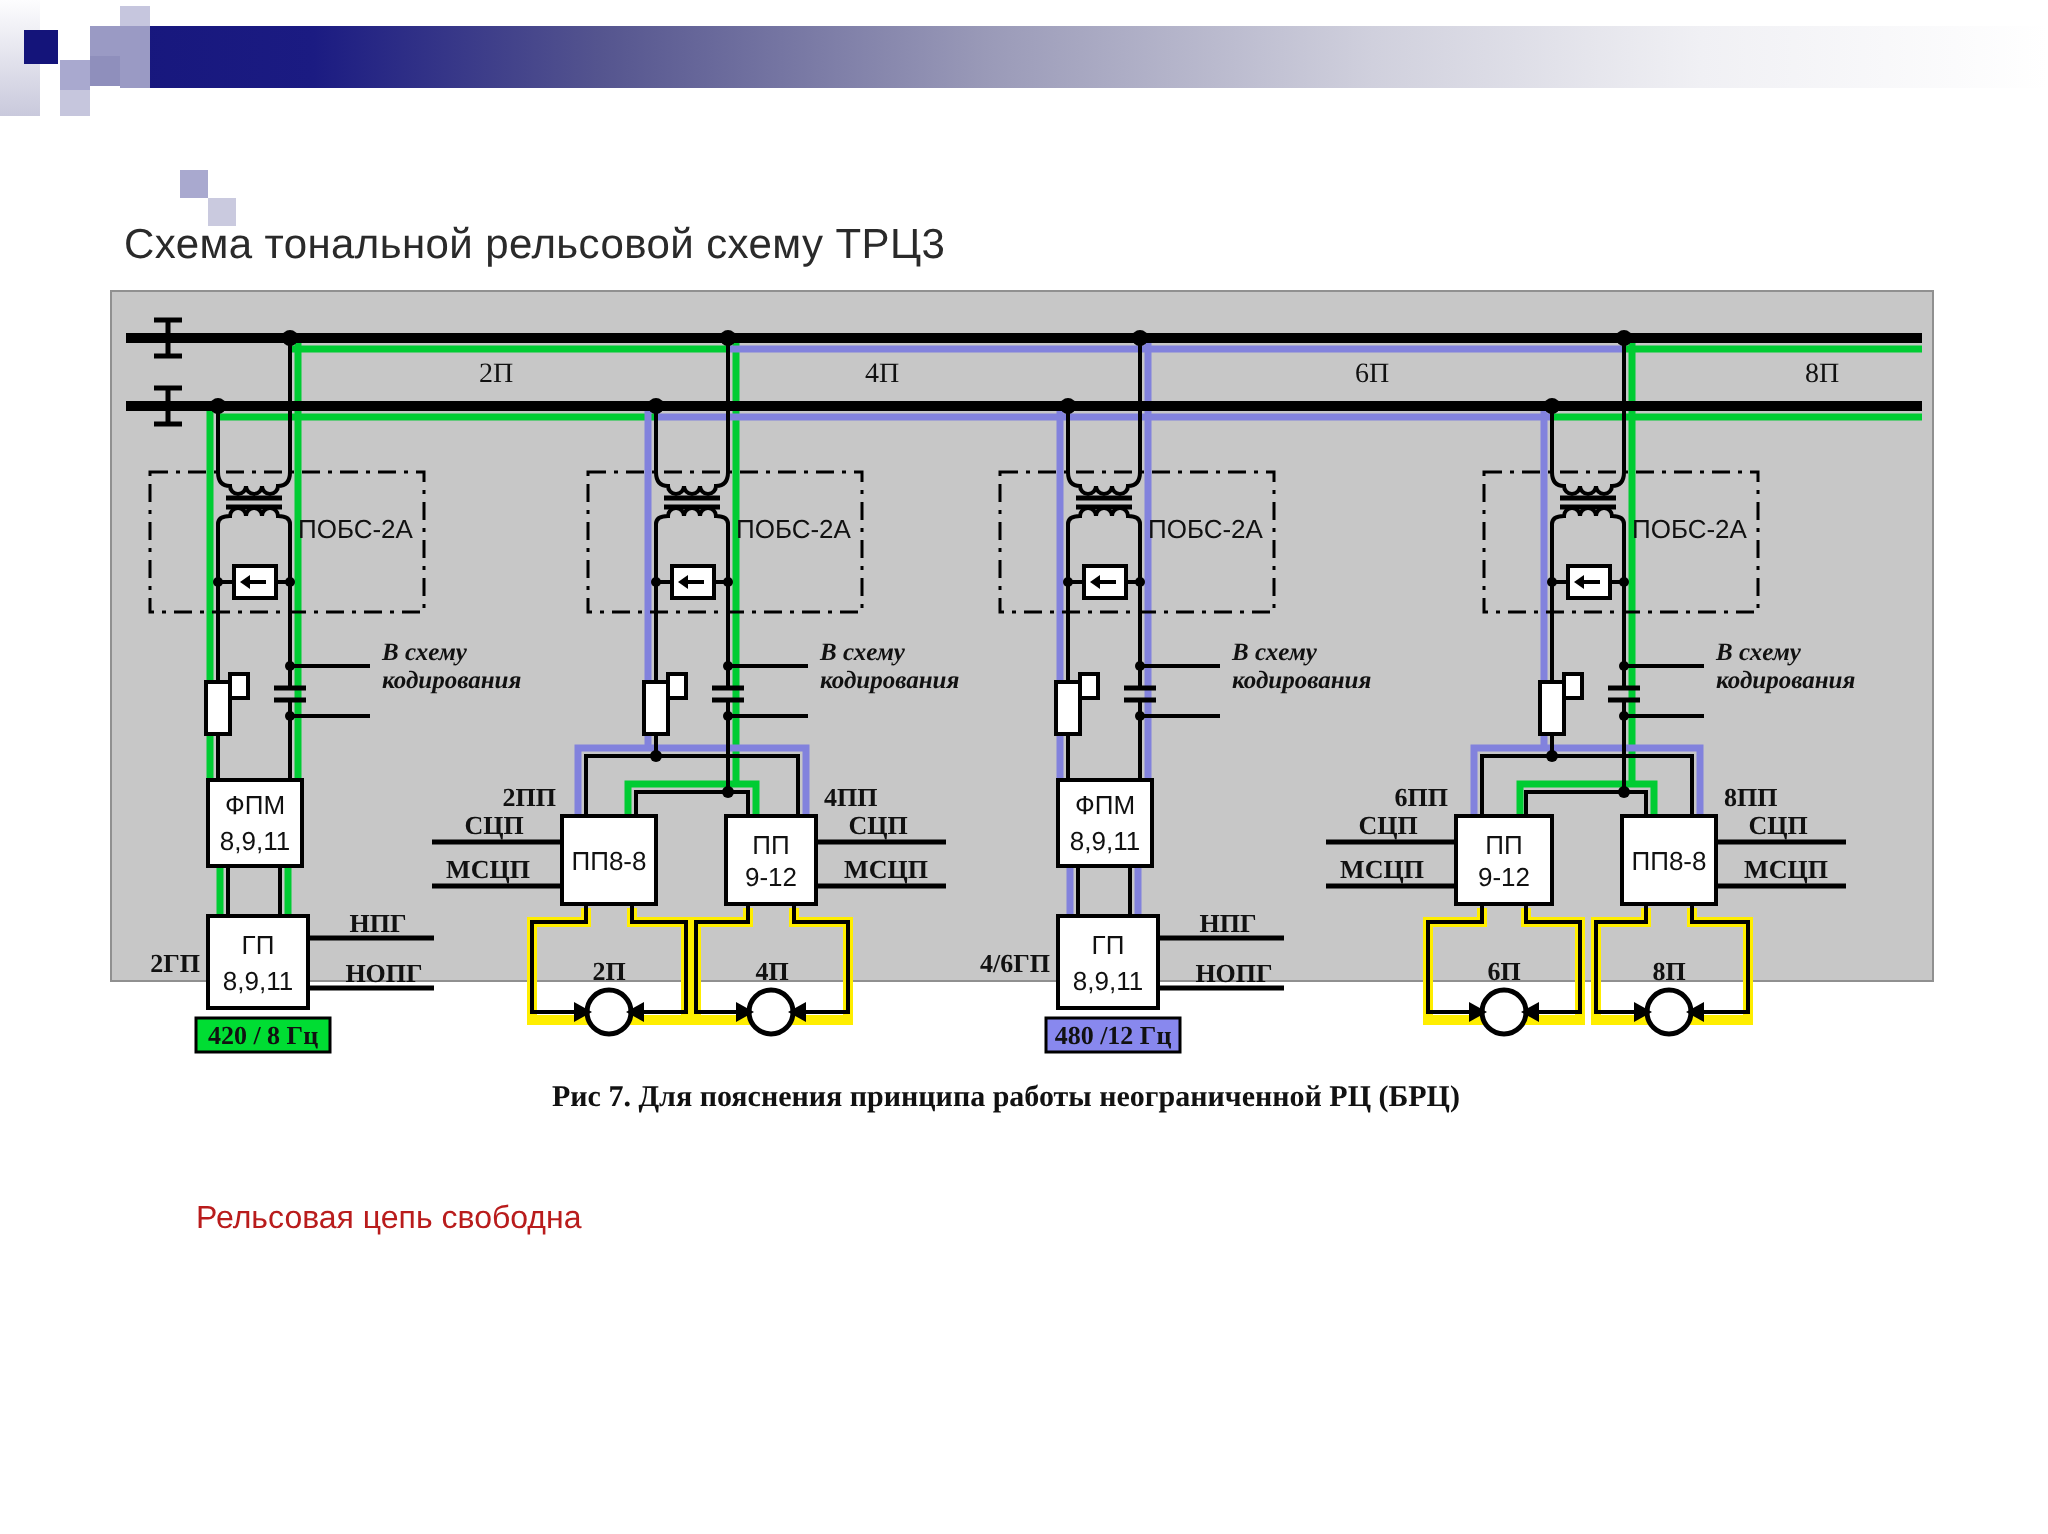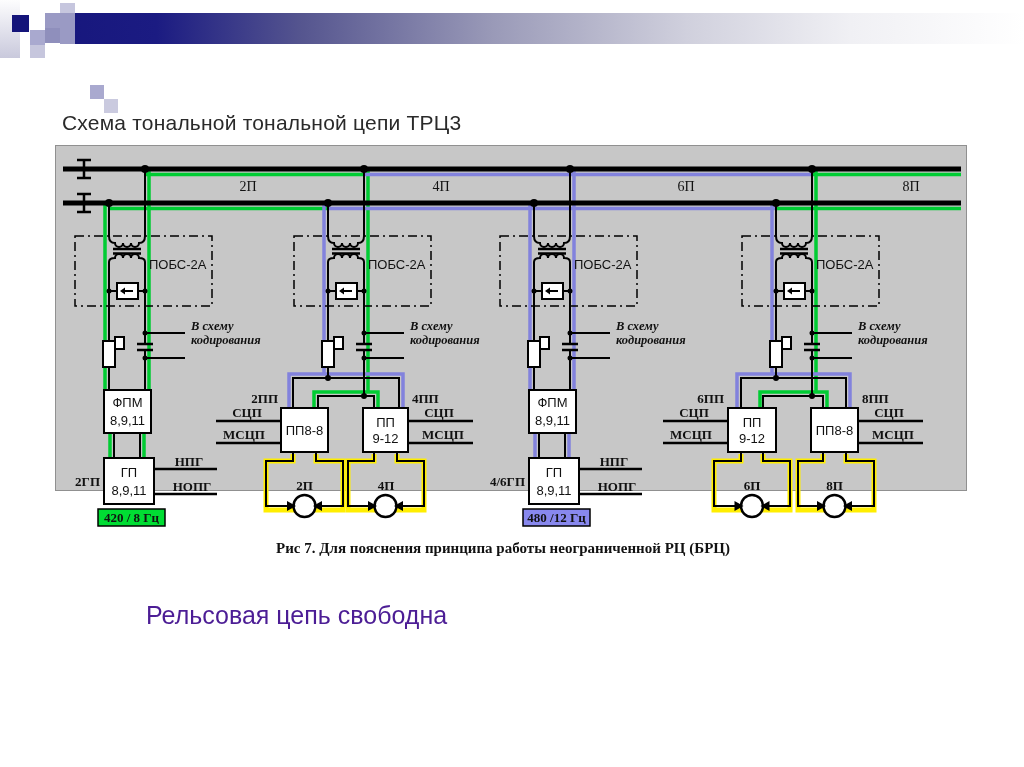--- a/index.html
+++ b/index.html
@@ -6,21 +6,21 @@
   body{width:1024px;height:767px;background:#fff;position:relative;overflow:hidden;
        font-family:"Liberation Sans",sans-serif;}
   .abs{position:absolute;}
   .hdr-bar{left:60px;top:13px;width:964px;height:31px;
     background:linear-gradient(90deg,#17177d 0%,#1b1b82 10%,#55558f 25%,#9a9ab8 45%,#d0d0dd 65%,#f0f0f4 82%,#ffffff 100%);}
   .hdr-strip{left:0;top:0;width:20px;height:58px;
     background:linear-gradient(180deg,#fdfdfe,#c9c9dc);}
   .sq{position:absolute;}
   .title{left:62px;top:111px;font-size:21px;color:#2a2a2a;letter-spacing:0.2px;}
   .panel{left:55px;top:145px;width:912px;height:346px;background:#c7c7c7;border:1px solid #909090;box-sizing:border-box;}
-  .status{left:98px;top:601px;font-size:25px;color:#4c1d95;margin-left:48px;}
+  .status{left:98px;top:601px;font-size:16px;color:#b91c1c;}
   svg text{fill:#111;}
   .t-serif{font-family:"Liberation Serif",serif;font-weight:bold;font-size:13px;}
   .t-sec{font-family:"Liberation Serif",serif;font-size:14px;}
   .t-sans{font-family:"Liberation Sans",sans-serif;font-size:13px;}
   .t-it{font-family:"Liberation Serif",serif;font-style:italic;font-weight:bold;font-size:12.5px;}
   .t-cap{font-family:"Liberation Serif",serif;font-weight:bold;font-size:15px;}
   .t-badge{font-family:"Liberation Serif",serif;font-weight:bold;font-size:13px;}
 </style>
 </head>
 <body>
@@ -30,21 +30,21 @@
 <div class="sq" style="left:12px;top:15px;width:17px;height:17px;background:#14147a"></div>
 <div class="sq" style="left:45px;top:13px;width:15px;height:15px;background:#9a9ac4"></div>
 <div class="sq" style="left:60px;top:3px;width:15px;height:10px;background:#c6c6de"></div>
 <div class="sq" style="left:30px;top:30px;width:15px;height:15px;background:#a9a9cf"></div>
 <div class="sq" style="left:45px;top:28px;width:15px;height:15px;background:#8f8fbc"></div>
 <div class="sq" style="left:30px;top:45px;width:15px;height:13px;background:#c6c6dd"></div>
 <div class="sq" style="left:60px;top:13px;width:15px;height:31px;background:#9a9ac4"></div>
 <div class="sq" style="left:90px;top:85px;width:14px;height:14px;background:#a9a9cf"></div>
 <div class="sq" style="left:104px;top:99px;width:14px;height:14px;background:#cacadf"></div>
 
-<div class="abs title">Схема тональной тональной цепи ТРЦ3</div>
+<div class="abs title">Схема тональной рельсовой схему ТРЦ3</div>
 
 <div class="abs panel">
 <svg width="910" height="416" viewBox="0 0 910 416">
 
   <g fill="none" stroke-width="3.5" stroke="#00cc33">
     <path d="M89 28.5 H308 M756 28.5 H905 M53 62.5 H272 M720 62.5 H905"></path>
     <path d="M49 57 V244 M93 23 V244 M54 287 V312 M88 287 V312"></path>
     <path d="M312 23 V246 M258 262 V246 H322 V262"></path>
     <path d="M760 23 V246 M704 262 V246 H771 V262"></path>
   </g>

